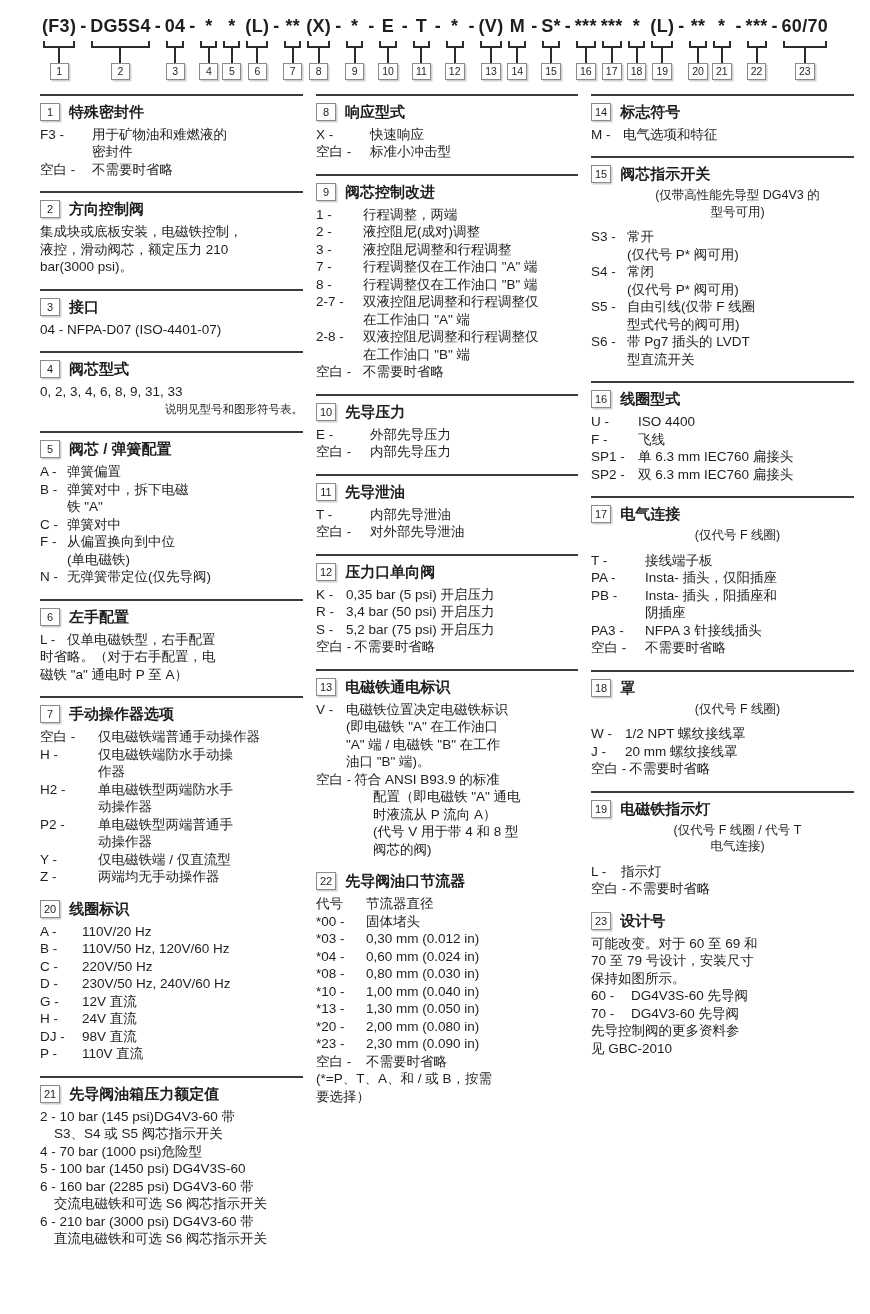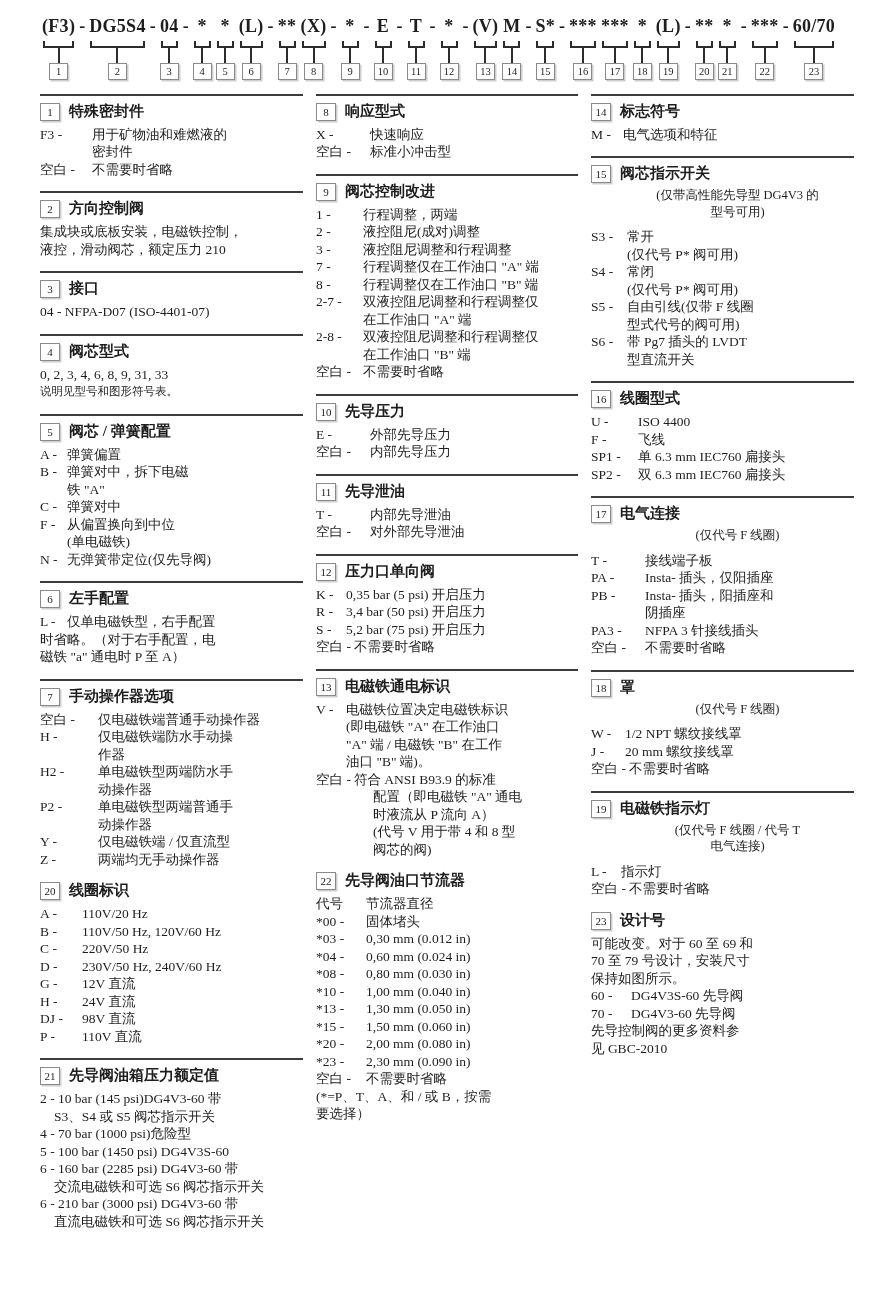--- a/index.html
+++ b/index.html
@@ -1,17 +1,17 @@
 <!DOCTYPE html>
 <html><head>
 <meta charset="utf-8">
 <style>
   html,body{margin:0;padding:0;background:#ffffff;}
   body{font-family:"Liberation Sans","DejaVu Sans",sans-serif;color:#1e1e1e;}
-  .page{width:870px;height:1314px;overflow:hidden;background:#fff;font-family:Liberation Serif, serif;}
+  .page{width:870px;height:1314px;overflow:hidden;background:#fff;}
 
   
   .code-area{display:flex;align-items:flex-start;padding:15px 6px 0 40px;white-space:nowrap;}
   .seg{display:flex;flex-direction:column;align-items:center;margin:0 2px;}
   .seg-code{font-size:18px;font-weight:bold;line-height:1.25;white-space:pre;letter-spacing:.3px;}
   .seg-bracket{box-sizing:border-box;width:calc(100% - 2px);min-width:9px;height:7px;
     border-left:2px solid #2c2c2c;border-right:2px solid #2c2c2c;border-bottom:2px solid #2c2c2c;margin-top:3px;}
   .seg-stem{width:2px;height:15px;background:#2c2c2c;}
   .seg-box{min-width:11px;padding:0 3px;height:15px;line-height:15px;font-size:10.5px;text-align:center;
     border:1px solid #8a8a8a;box-shadow:1.5px 1.5px 0 #cfcfcf;background:#fff;}
@@ -23,21 +23,21 @@
   .section{margin-bottom:13px;}
   .sec-header{display:flex;align-items:flex-start;gap:9px;margin-bottom:5px;}
   .badge{flex:0 0 auto;min-width:12px;padding:0 3px;height:16px;line-height:16px;text-align:center;font-size:11px;
     border:1px solid #8a8a8a;box-shadow:1.5px 1.5px 0 #cfcfcf;background:#fff;margin-top:1px;}
   .sec-title{font-size:15px;font-weight:bold;line-height:19px;}
   .sec-note{font-size:12.5px;line-height:16.5px;padding-left:30px;margin:-1px 0 8px;text-align:center;}
   .item{display:flex;font-size:13.5px;line-height:17.5px;}
   .item .c{flex:0 0 auto;min-width:var(--cw,44px);white-space:pre;padding-right:3px;box-sizing:border-box;}
   .item .t{flex:1 1 auto;}
   .item.plain{display:block;}
-  .item.small{font-size:11.5px;}
+  .item.small{font-size:11.5px;text-align:right;}
   .ind1{padding-left:14px;}
   .sec-13 .ind2{padding-left:57px;}
 
   .sec-1{--cw:52px}.sec-5{--cw:27px}.sec-6{--cw:27px}.sec-7{--cw:58px}
   .sec-8{--cw:54px}.sec-9{--cw:47px}.sec-10{--cw:54px}.sec-11{--cw:54px}
   .sec-12{--cw:30px}.sec-13{--cw:30px}.sec-14{--cw:32px}.sec-15{--cw:36px}
   .sec-16{--cw:47px}.sec-17{--cw:54px}.sec-18{--cw:34px}.sec-19{--cw:30px}
   .sec-20{--cw:42px}.sec-22{--cw:50px}.sec-23{--cw:40px}
 </style>
 </head>
@@ -220,20 +220,21 @@
           </div>
         </div>
         <div class="section sec-2">
           <div class="rule"></div>
           <div class="sec-header">
             <span class="badge">2</span>
             <span class="sec-title">方向控制阀</span>
           </div>
           <div class="item plain">集成块或底板安装，电磁铁控制，</div>
           <div class="item plain">液控，滑动阀芯，额定压力 210</div>
+          <div class="item plain">bar(3000 psi)。</div>
         </div>
         <div class="section sec-3">
           <div class="rule"></div>
           <div class="sec-header">
             <span class="badge">3</span>
             <span class="sec-title">接口</span>
           </div>
           <div class="item plain">04 - NFPA-D07 (ISO-4401-07)</div>
         </div>
         <div class="section sec-4">
@@ -564,24 +565,20 @@
           </div>
           <div class="item">
             <span class="c">*10 -</span>
             <span class="t">1,00 mm (0.040 in)</span>
           </div>
           <div class="item">
             <span class="c">*13 -</span>
             <span class="t">1,30 mm (0.050 in)</span>
           </div>
           <div class="item">
-            <span class="c">*15 -</span>
-            <span class="t">1,50 mm (0.060 in)</span>
-          </div>
-          <div class="item">
             <span class="c">*20 -</span>
             <span class="t">2,00 mm (0.080 in)</span>
           </div>
           <div class="item">
             <span class="c">*23 -</span>
             <span class="t">2,30 mm (0.090 in)</span>
           </div>
           <div class="item">
             <span class="c">空白 -</span>
             <span class="t">不需要时省略</span>

